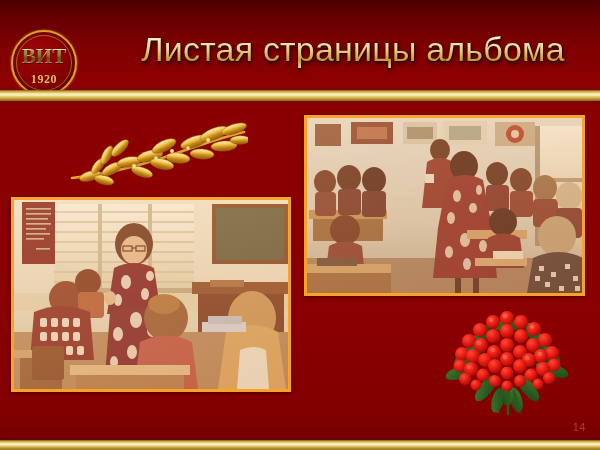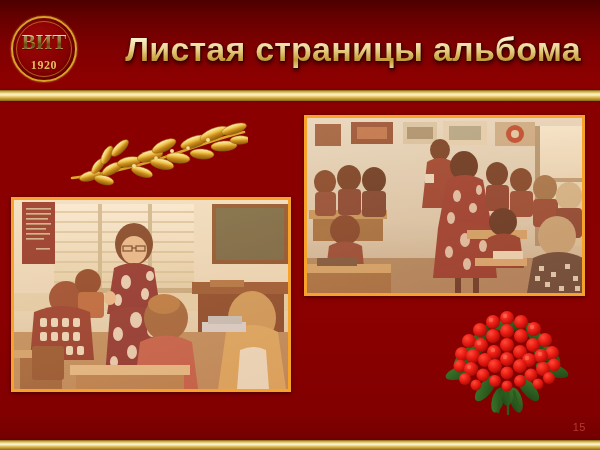--- a/index.html
+++ b/index.html
@@ -12,21 +12,21 @@
     position:relative;width:600px;height:450px;overflow:hidden;
     background:
       linear-gradient(180deg,#4d0000 0%,#6b0000 4%,#800000 9%,#8a0000 22%,#8b0000 70%,#820000 92%,#6e0000 100%);
   }
   
   #header{
     position:absolute;left:0;top:0;width:600px;height:90px;
     background:linear-gradient(180deg,#4c0000 0%,#650000 18%,#7d0000 48%,#8b0000 82%,#8e0000 100%);
   }
   #logo{
-    position:absolute;left:11px;top:16px;width:62px;height:62px;border-radius:50%;
+    position:absolute;left:11px;top:30px;width:62px;height:62px;border-radius:50%;
     background:radial-gradient(circle at 38% 32%,#9c0707 0%,#8a0202 45%,#6d0000 100%);
     border:2px solid #d8a326;
     box-shadow:0 0 2px rgba(255,215,120,.65), inset 0 0 6px rgba(0,0,0,.45);
   }
   #logo .ring{
     position:absolute;left:3px;top:3px;right:3px;bottom:3px;border-radius:50%;
     border:1px solid rgba(225,175,60,.55);
   }
   #logo .mark{
     position:absolute;left:0;right:0;top:14px;text-align:center;
@@ -37,21 +37,21 @@
     text-shadow:0 1px 0 rgba(0,0,0,.35);
   }
   #logo .year{
     position:absolute;left:0;right:0;bottom:7px;text-align:center;
     font-family:"Liberation Serif","DejaVu Serif",serif;
     font-size:12px;font-weight:700;letter-spacing:.6px;color:#e3bc62;
   }
   #title{
     position:absolute;left:118px;top:24px;width:470px;height:50px;
     display:flex;align-items:center;justify-content:center;
-    font-size:34px;font-weight:700;letter-spacing:.2px;white-space:nowrap;
+    font-size:34px;font-weight:400;letter-spacing:.2px;white-space:nowrap;
     background:linear-gradient(180deg,#fffdf0 0%,#fdf4cf 28%,#e9cf87 52%,#c49c36 72%,#f7ecc0 96%);
     -webkit-background-clip:text;background-clip:text;color:transparent;
     filter:drop-shadow(0 1px 0 #3a0000) drop-shadow(1px 0 0 #3a0000) drop-shadow(0 2px 2px rgba(0,0,0,.55));
   }
   
   .goldbar{
     position:absolute;left:0;width:600px;
     background:linear-gradient(180deg,
       #7a5a12 0%, #c9a03c 12%, #f3e49c 32%, #fbf3c8 45%,
       #e8cc72 60%, #c19a34 80%, #8a6a1a 100%);
@@ -480,14 +480,14 @@
       <g stroke="#2a5a1d" stroke-width="2.4" stroke-linecap="round">
         <line x1="62" y1="96" x2="58" y2="116"></line>
         <line x1="68" y1="97" x2="68" y2="118"></line>
         <line x1="74" y1="96" x2="79" y2="115"></line>
       </g>
     </svg>
   </div>
 
   <div class="goldbar" id="goldbar-bottom"></div>
 
-  <div id="pageno">15</div>
+  <div id="pageno">14</div>
 </div>
 
 </body></html>

